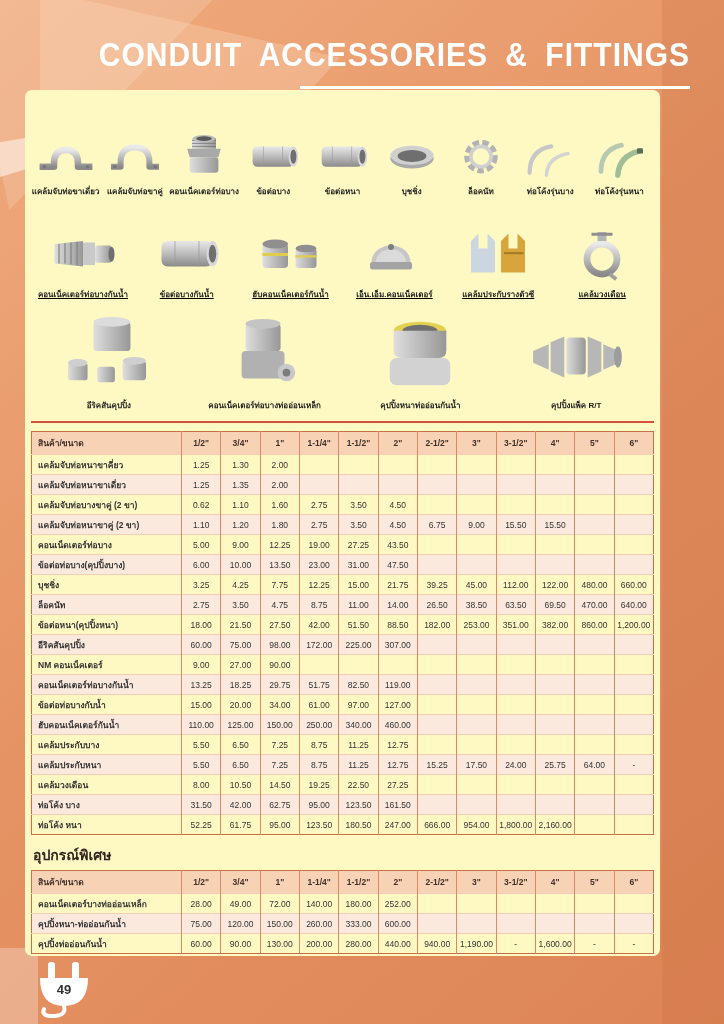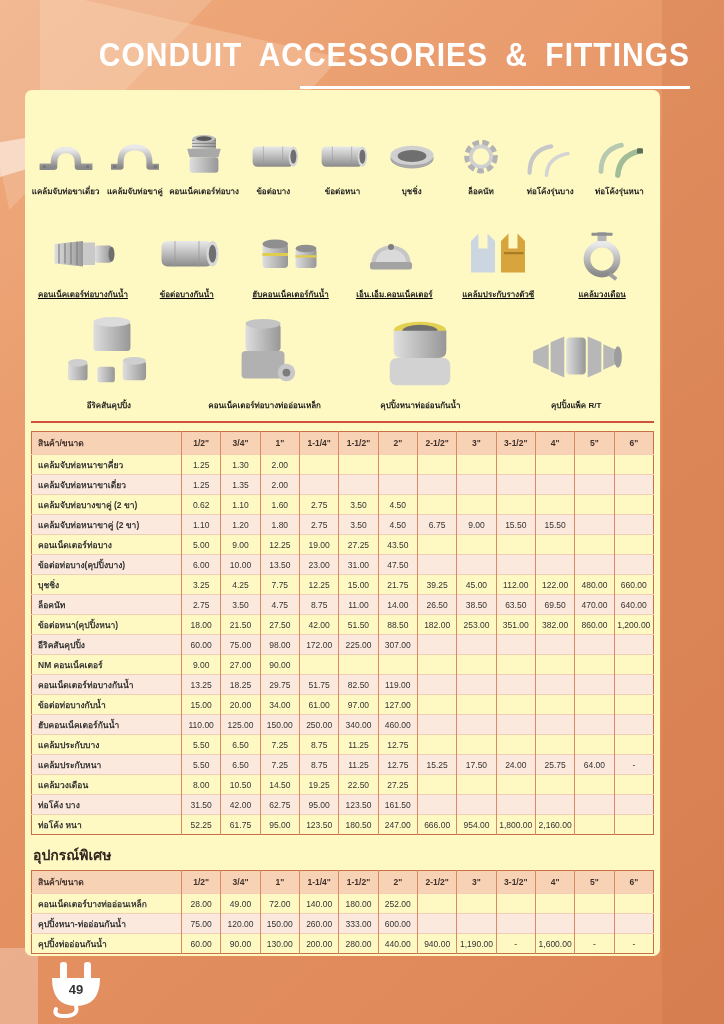--- a/index.html
+++ b/index.html
@@ -31,21 +31,21 @@
   .prow1 svg.pimg{width:64px;height:48px;} .prow2 svg.pimg{width:88px;height:60px;} .prow3 svg.pimg{width:100px;height:78px;}
   .divider{height:2px;background:#d0523a;margin:0 0 8px 0;}
   table{width:100%;border-collapse:collapse;table-layout:fixed;font-size:8.5px;border:1.5px solid #c96f48;}
   th{background:#f8d2b4;height:20px;font-weight:bold;color:#40302a;border-left:1px solid #d98a63;}
   td{height:19px;text-align:center;color:#333;border-left:1px solid #d98a63;border-top:1px solid #f3cdb6;padding:0 1px;}
   th:first-child,td:first-child{border-left:none;}
   th.hlbl{text-align:left;padding-left:6px;}
   td.rlbl{text-align:left;padding-left:6px;font-weight:bold;white-space:nowrap;overflow:hidden;}
   tbody tr:nth-child(even){background:#fbe9de;}
   .spt{font-size:14px;font-weight:bold;color:#33251e;margin:9px 0 4px 2px;}
-  .plug{position:absolute;left:44px;top:958px;}
+  .plug{position:absolute;left:32px;top:958px;}
 </style>
 </head>
 <body>
 
 <div class="shape s1"></div>
 <div class="shape s2"></div>
 <div class="shape s3"></div>
 <div class="shape s-band"></div>
 <div class="shape s-bottom"></div>
 

